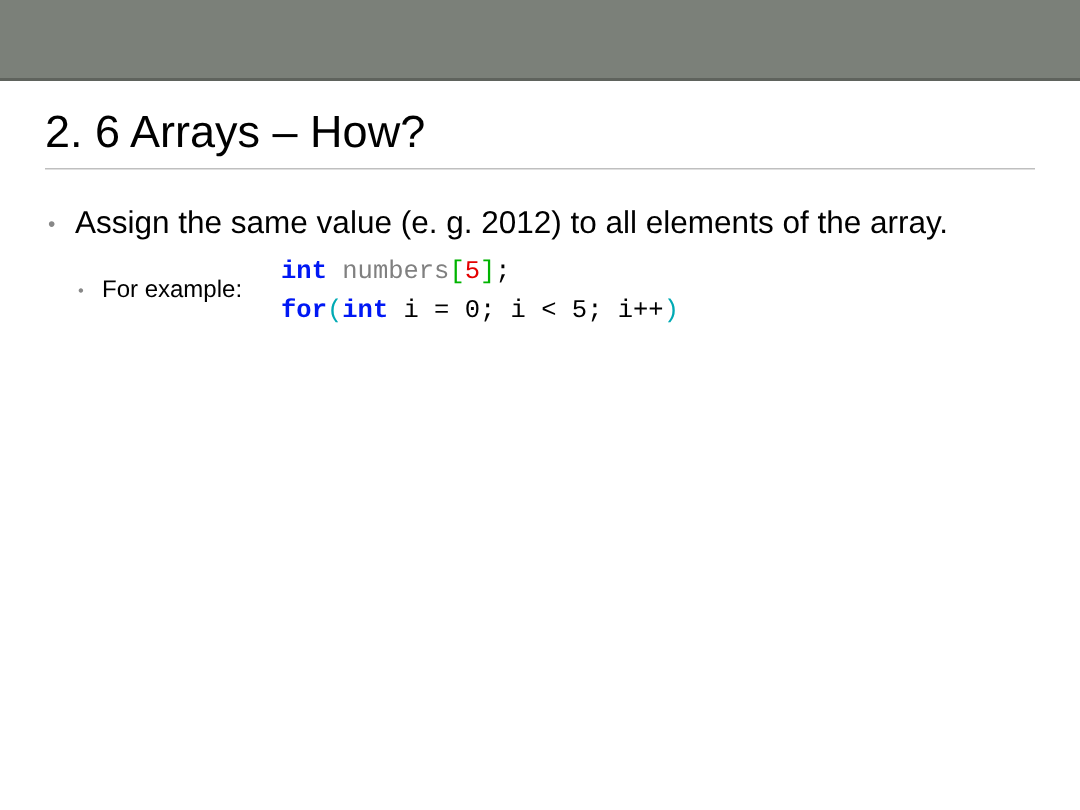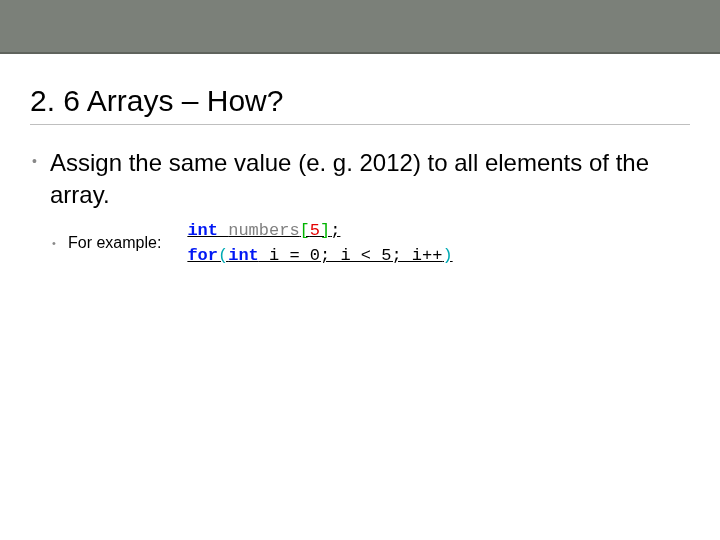--- a/index.html
+++ b/index.html
@@ -14,30 +14,30 @@
   .top-bar {
     width: 100%;
     height: 52px;
     background: #7b8079;
     border-bottom: 2px solid #5f635d;
   }
   .content {
     padding: 14px 30px 0 30px;
   }
   h1.title {
-    margin: 16px 0 22px 0;
+    margin: 4px 0 22px 0;
     font-size: 30px;
     font-weight: 400;
     color: #000;
     border-bottom: 1px solid #bfbfbf;
     padding-bottom: 6px;
   }
   .bullet-lvl1 {
     position: relative;
-    font-size: 24px;
+    font-size: 21px;
     color: #000;
     padding-left: 20px;
     line-height: 1.35;
     margin-bottom: 6px;
   }
   .bullet-lvl1::before {
     content: "•";
     position: absolute;
     left: 2px;
     top: 0;
@@ -68,21 +68,20 @@
   }
   .code-block {
     font-family: Consolas, "Courier New", monospace;
     font-size: 17px;
     line-height: 1.5;
     margin-left: 26px;
     color: #000;
   }
   .code-line {
     white-space: pre;
-    text-decoration: underline;
   }
   .indent1 { padding-left: 30px; }
   .kw-blue   { color: #0018f4; font-weight: bold; }   
   .id-gray   { color: #808080; }                      
   .num-red   { color: #e40000; }                      
   .brk-green { color: #00b400; }                      
   .brk-teal  { color: #00aab4; }                      
   .op-black  { color: #000; }                         
 </style>
 </head>

